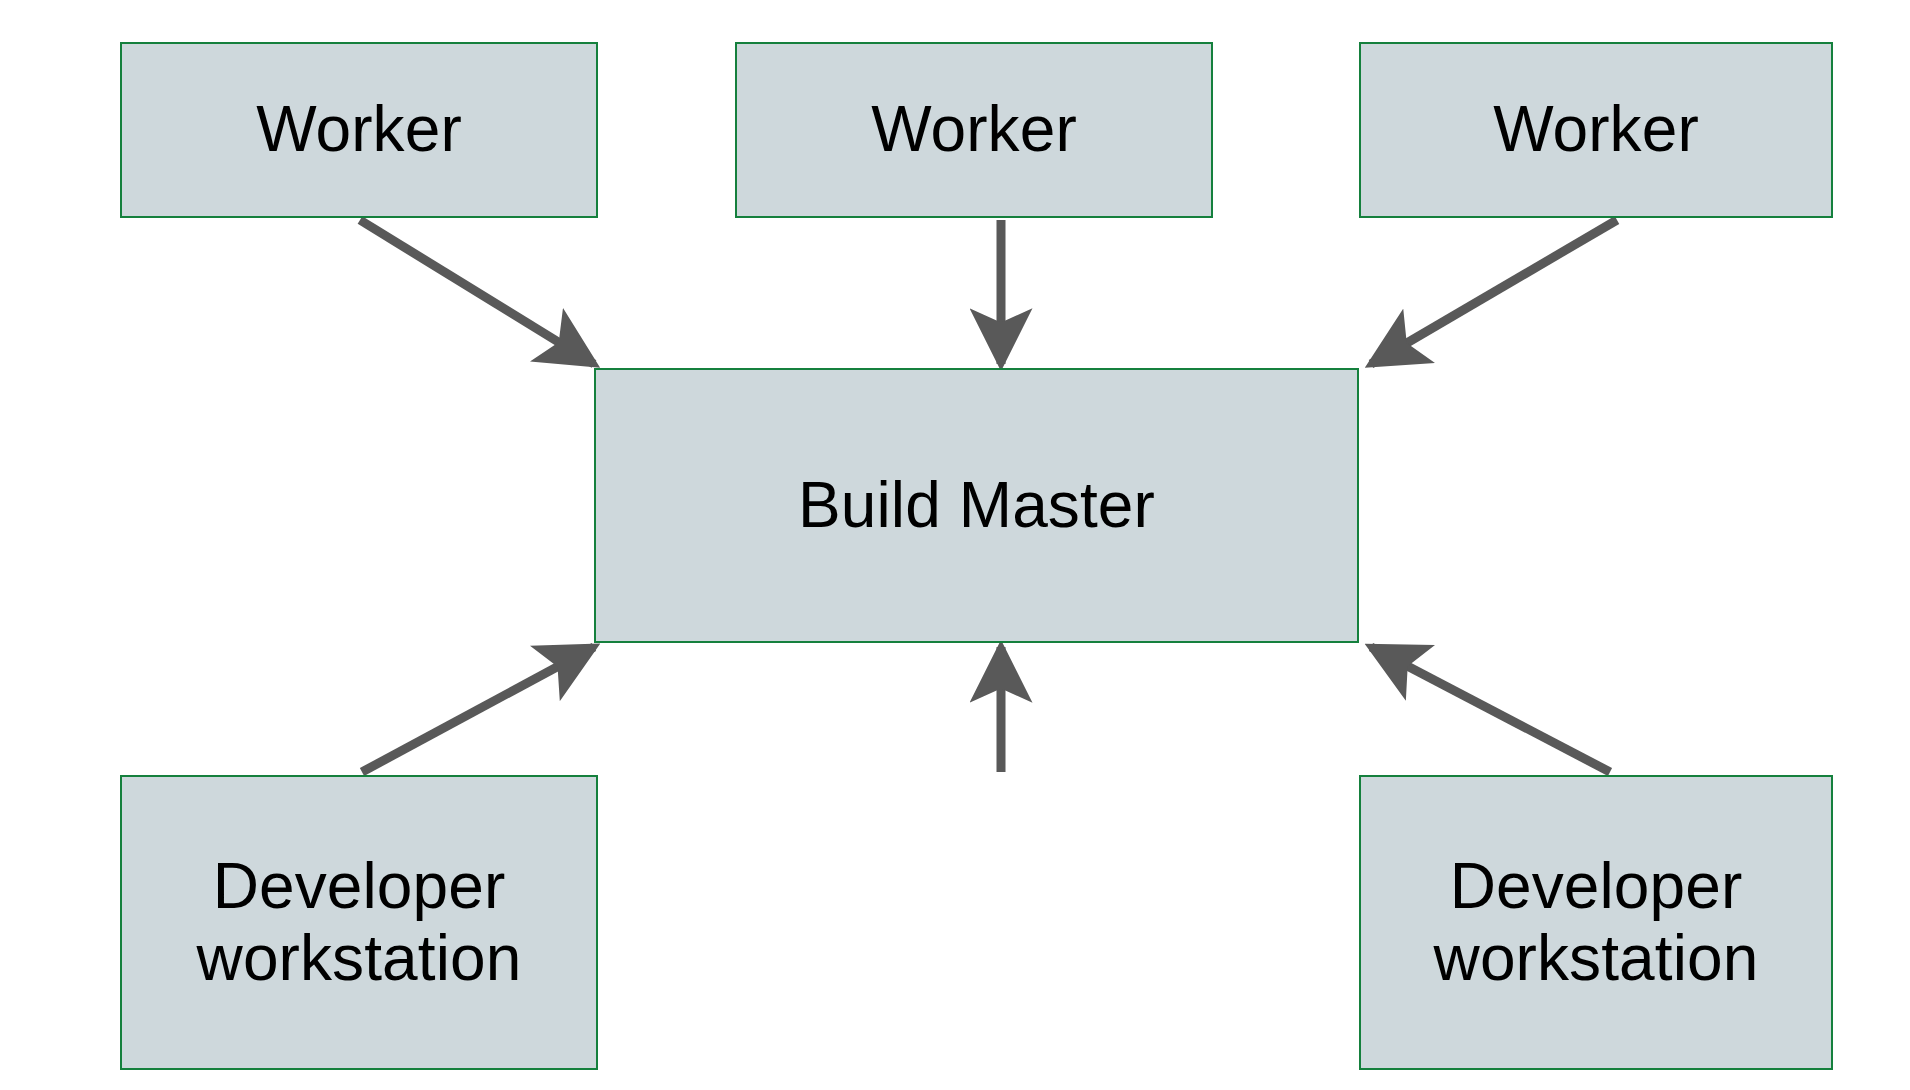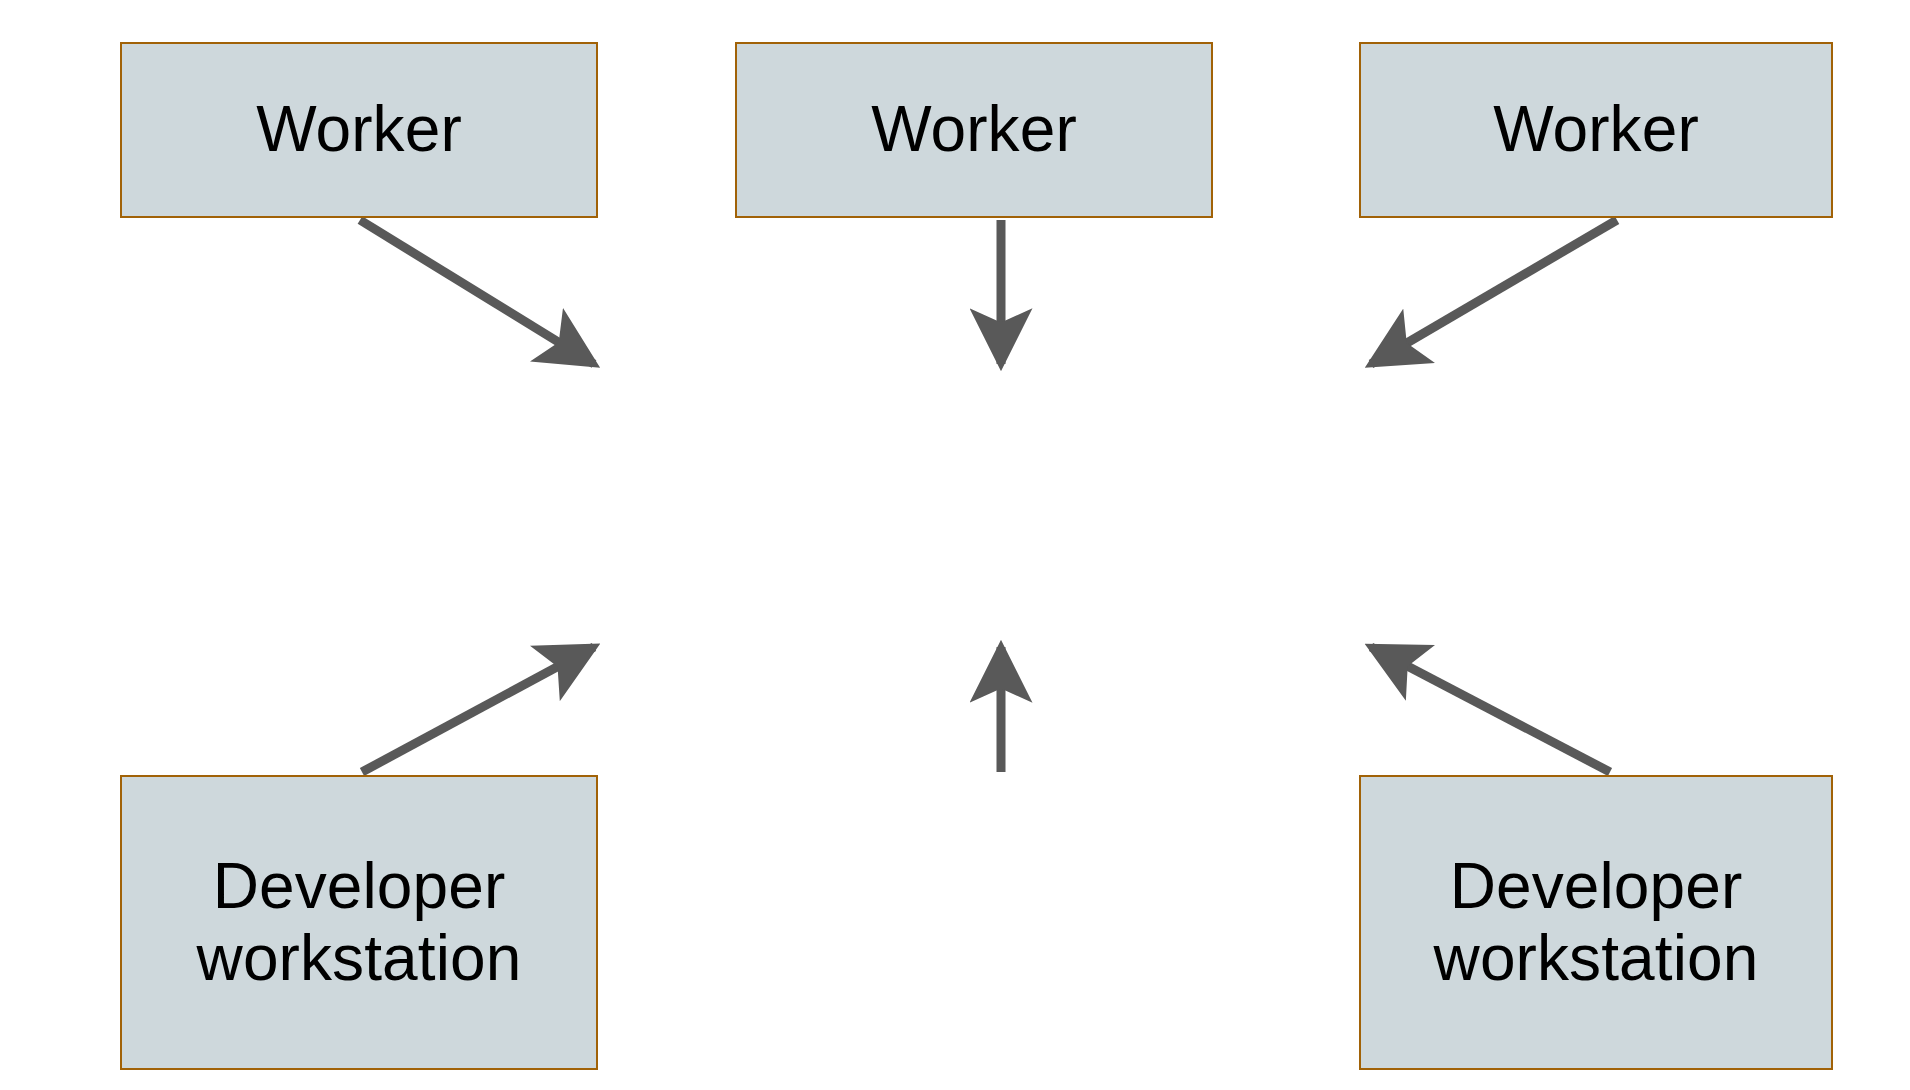--- a/index.html
+++ b/index.html
@@ -24,21 +24,21 @@
     left: 0;
     top: 0;
     width: 1910px;
     height: 1090px;
     pointer-events: none;
   }
   .node {
     position: absolute;
     box-sizing: border-box;
     background: #ced8dc;
-    border: 2px solid #a16207;
+    border: 2px solid #15803d;
     display: flex;
     align-items: center;
     justify-content: center;
     text-align: center;
     color: #000000;
     line-height: 1.12;
     letter-spacing: 0.1px;
   }
   .node-label {
     display: block;
@@ -98,20 +98,23 @@
   </div>
 
   <div class="node" id="node-worker-2">
     <span class="node-label">Worker</span>
   </div>
 
   <div class="node" id="node-worker-3">
     <span class="node-label">Worker</span>
   </div>
 
+  <div class="node" id="node-build-master">
+    <span class="node-label">Build Master</span>
+  </div>
 
   <div class="node" id="node-dev-left">
     <span class="node-label">Developer
 workstation</span>
   </div>
 
 
   <div class="node" id="node-dev-right">
     <span class="node-label">Developer
 workstation</span>

